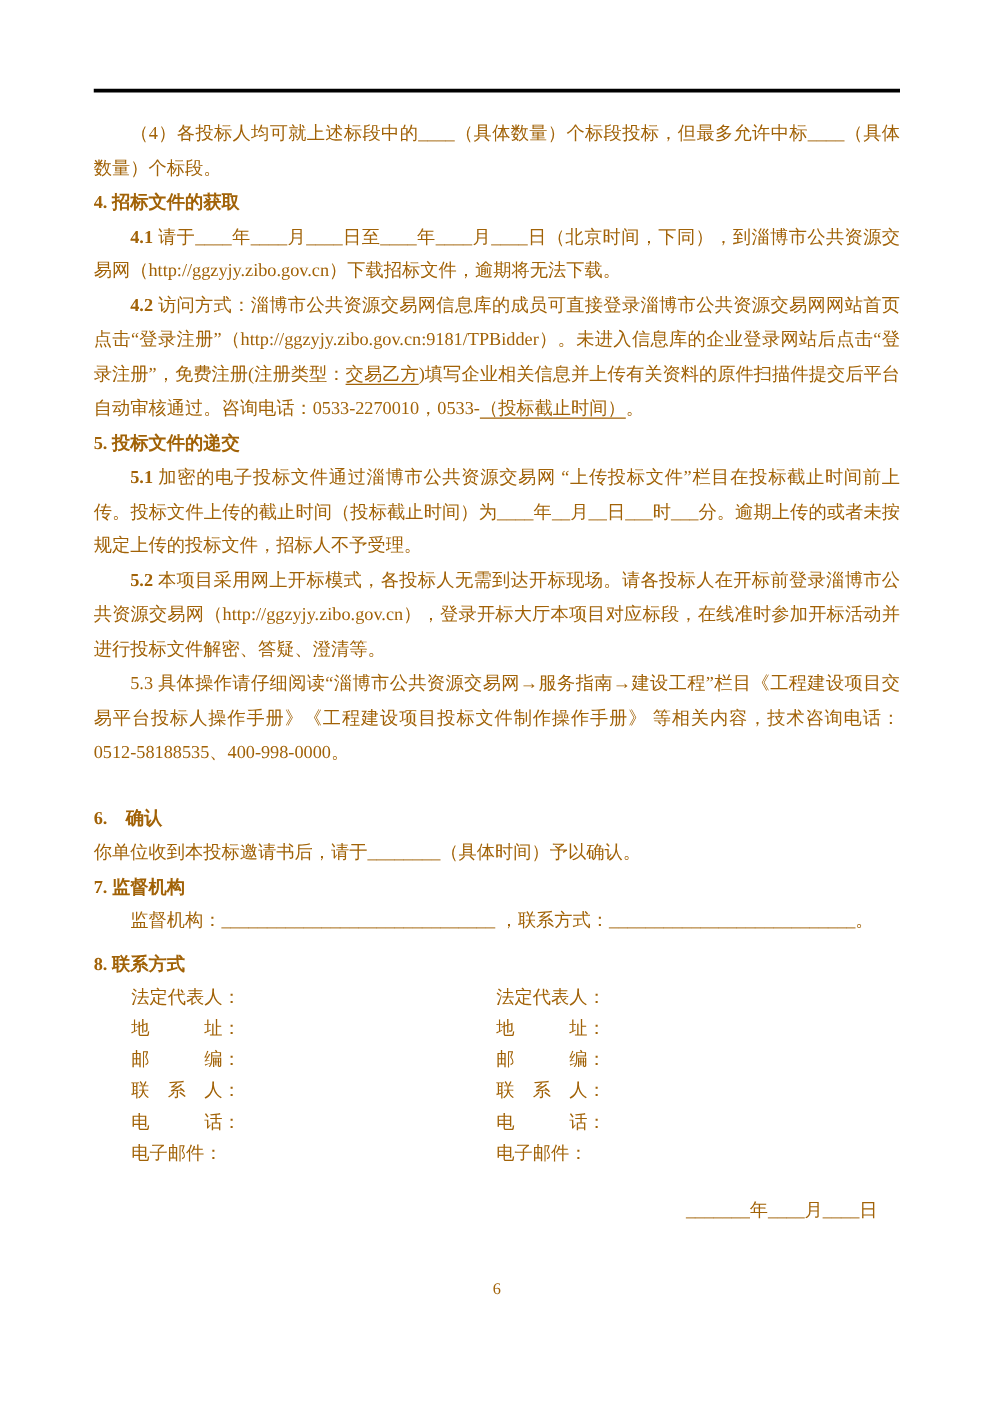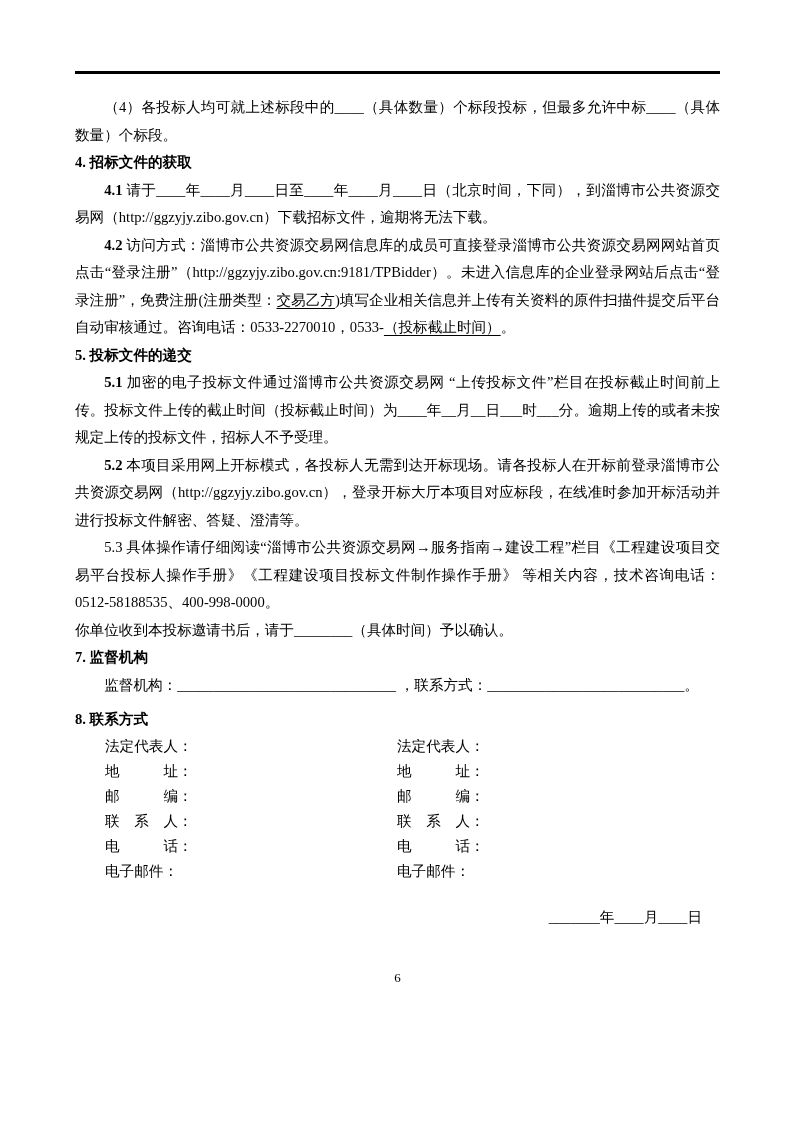--- a/index.html
+++ b/index.html
@@ -3,21 +3,21 @@
 <meta charset="utf-8">
 <style>
   html, body { margin: 0; padding: 0; background: #fff; }
   .page {
     position: relative;
     width: 793px;
     height: 1122px;
     background: #ffffff;
     overflow: hidden;
     font-family: "Liberation Serif", "DejaVu Serif", serif;
-    color: #000000;
+    color: #a16207;
   }
   .header-rule {
     margin: 71px 73px 0 75px;
     border-top: 3px solid #000;
     height: 0;
   }
   .content { padding: 0 73px 0 75px; }
   .content p {
     margin: 0;
     font-size: 14.6px;
@@ -63,20 +63,21 @@
     <p class="indent"><span class="b">4.2</span><span> 访问方式：淄博市公共资源交易网信息库的成员可直接登录淄博市公共资源交易网网站首页点击“登录注册”（http://ggzyjy.zibo.gov.cn:9181/TPBidder）。未进入信息库的企业登录网站后点击“登录注册”，免费注册(注册类型：</span><span class="u">交易乙方</span><span>)填写企业相关信息并上传有关资料的原件扫描件提交后平台自动审核通过。咨询电话：0533-2270010，0533-</span><span class="u">（投标截止时间）</span><span>。</span></p>
 
     <p class="h">5. 投标文件的递交</p>
 
     <p class="indent"><span class="b">5.1</span><span> 加密的电子投标文件通过淄博市公共资源交易网 “上传投标文件”栏目在投标截止时间前上传。投标文件上传的截止时间（投标截止时间）为____年__月__日___时___分。逾期上传的或者未按规定上传的投标文件，招标人不予受理。</span></p>
 
     <p class="indent"><span class="b">5.2</span><span> 本项目采用网上开标模式，各投标人无需到达开标现场。请各投标人在开标前登录淄博市公共资源交易网（http://ggzyjy.zibo.gov.cn），登录开标大厅本项目对应标段，在线准时参加开标活动并进行投标文件解密、答疑、澄清等。</span></p>
 
     <p class="indent">5.3 具体操作请仔细阅读“淄博市公共资源交易网→服务指南→建设工程”栏目《工程建设项目交易平台投标人操作手册》《工程建设项目投标文件制作操作手册》 等相关内容，技术咨询电话：0512-58188535、400-998-0000。</p>
 
+    <p id="h6" class="h">6.　确认</p>
 
     <p>你单位收到本投标邀请书后，请于________（具体时间）予以确认。</p>
 
     <p class="h">7. 监督机构</p>
 
     <p class="indent"><span>监督机构：</span><span>______________________________</span><span> ，联系方式：</span><span>___________________________</span><span>。</span></p>
 
     <p id="h8" class="h">8. 联系方式</p>
 
     <div class="contact-table">

